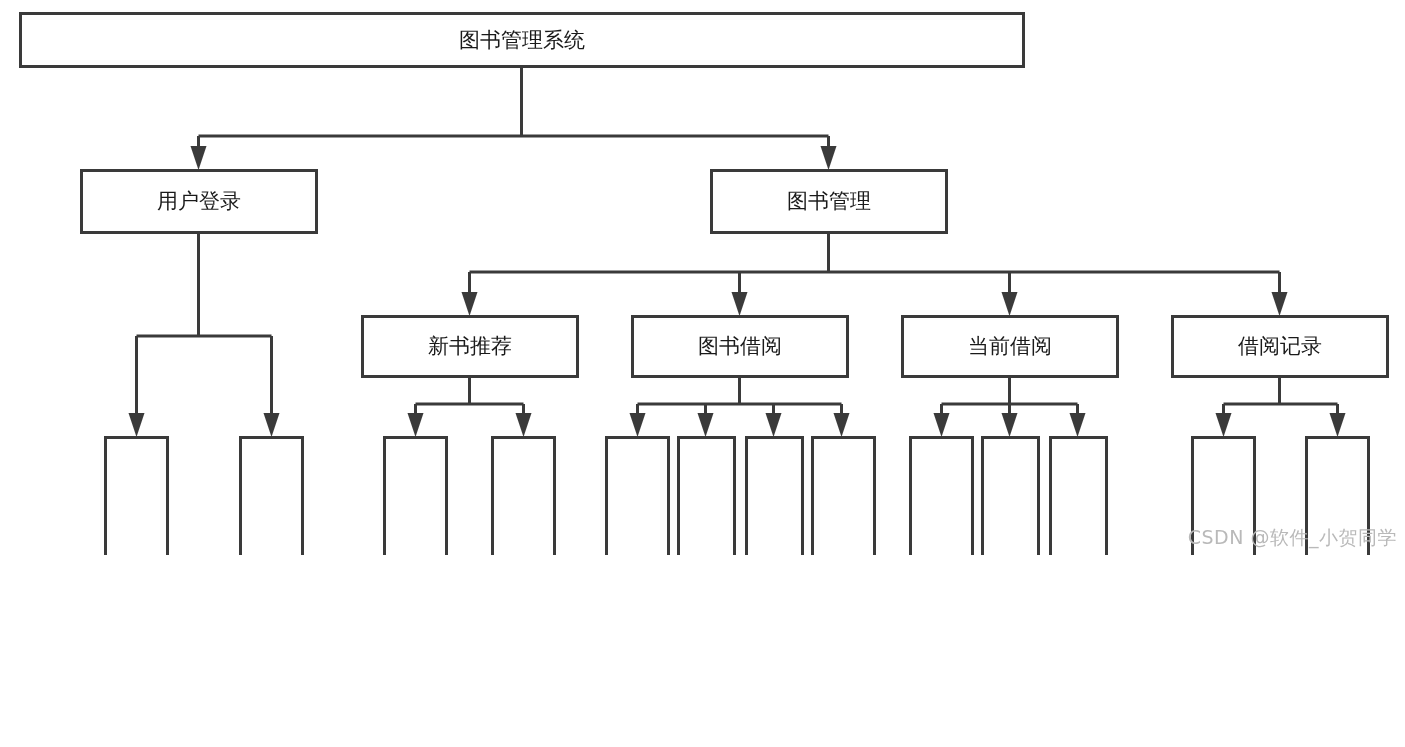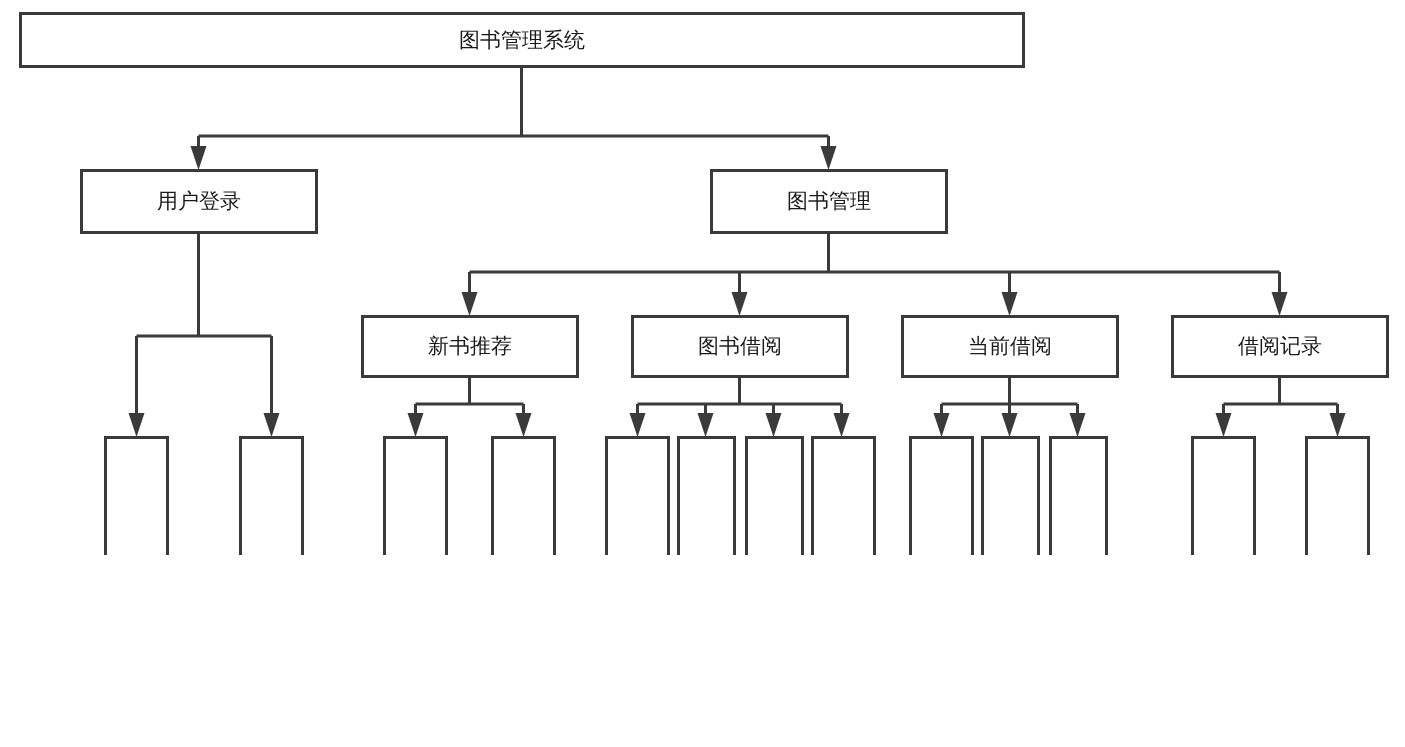--- a/index.html
+++ b/index.html
@@ -233,14 +233,15 @@
   <div class="leaf-label" style="left:746px; top:444px; width:56px; height:286px;">编辑图书（管理员）</div>
   <div class="leaf-label" style="left:812px; top:500px; width:62px; height:230px;">借阅图书</div>
 
   <div class="leaf-label" style="left:910px; top:500px; width:62px; height:230px;">查询图书</div>
   <div class="leaf-label" style="left:982px; top:500px; width:56px; height:230px;">归还图书</div>
   <div class="leaf-label" style="left:1050px; top:444px; width:56px; height:286px;">确认归还（管理员）</div>
 
   <div class="leaf-label" style="left:1192px; top:470px; width:62px; height:260px;">新增借阅记录</div>
   <div class="leaf-label" style="left:1306px; top:470px; width:62px; height:260px;">查询借阅记录</div>
 
+  <div class="watermark">CSDN @软件_小贺同学</div>
 
 </div>
 
 </body></html>

